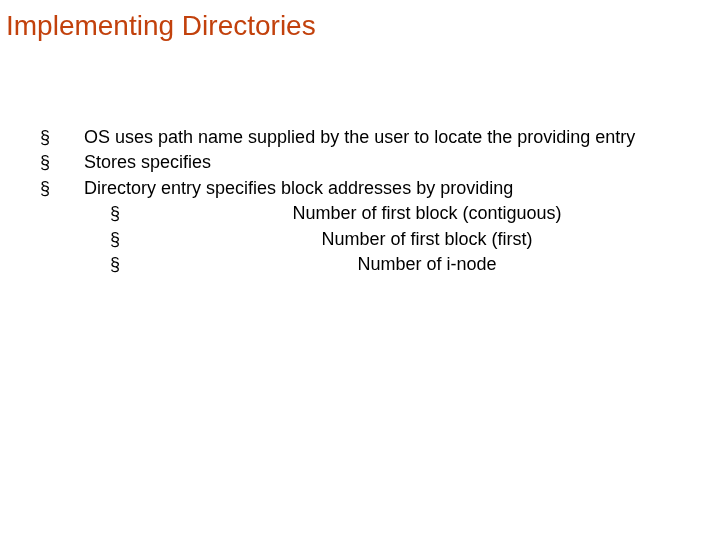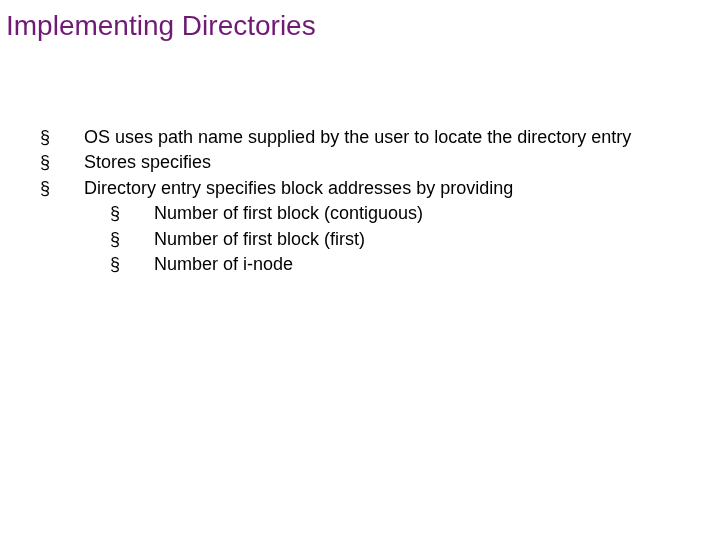--- a/index.html
+++ b/index.html
@@ -5,21 +5,21 @@
     * { margin: 0; padding: 0; box-sizing: border-box; }
     body {
       width: 720px;
       height: 540px;
       background: #fff;
       font-family: Arial, Helvetica, sans-serif;
       overflow: hidden;
       position: relative;
     }
     .title {
-      color: #701a75;
+      color: #c2410c;
       font-size: 28px;
       font-weight: 400;
       padding: 10px 6px 0 6px;
     }
     .content {
       position: absolute;
       top: 126px;
       left: 40px;
       right: 20px;
       color: #000;
@@ -43,31 +43,32 @@
       margin-left: 70px;
       margin-bottom: 2px;
     }
     .li2 .bullet {
       width: 44px;
       flex-shrink: 0;
       font-family: Arial, sans-serif;
     }
     .li2 .txt {
       flex: 1;
+      text-align: center;
     }
   </style>
 </head>
 <body>
 
 <div class="title">Implementing Directories</div>
 
 <div class="content">
   <div class="li1">
     <span class="bullet">§</span>
-    <span class="txt">OS uses path name supplied by the user to locate the directory entry</span>
+    <span class="txt">OS uses path name supplied by the user to locate the providing entry</span>
   </div>
   <div class="li1">
     <span class="bullet">§</span>
     <span class="txt">Stores specifies</span>
   </div>
   <div class="li1">
     <span class="bullet">§</span>
     <span class="txt">Directory entry specifies block addresses by providing</span>
   </div>
   <div class="li2">

